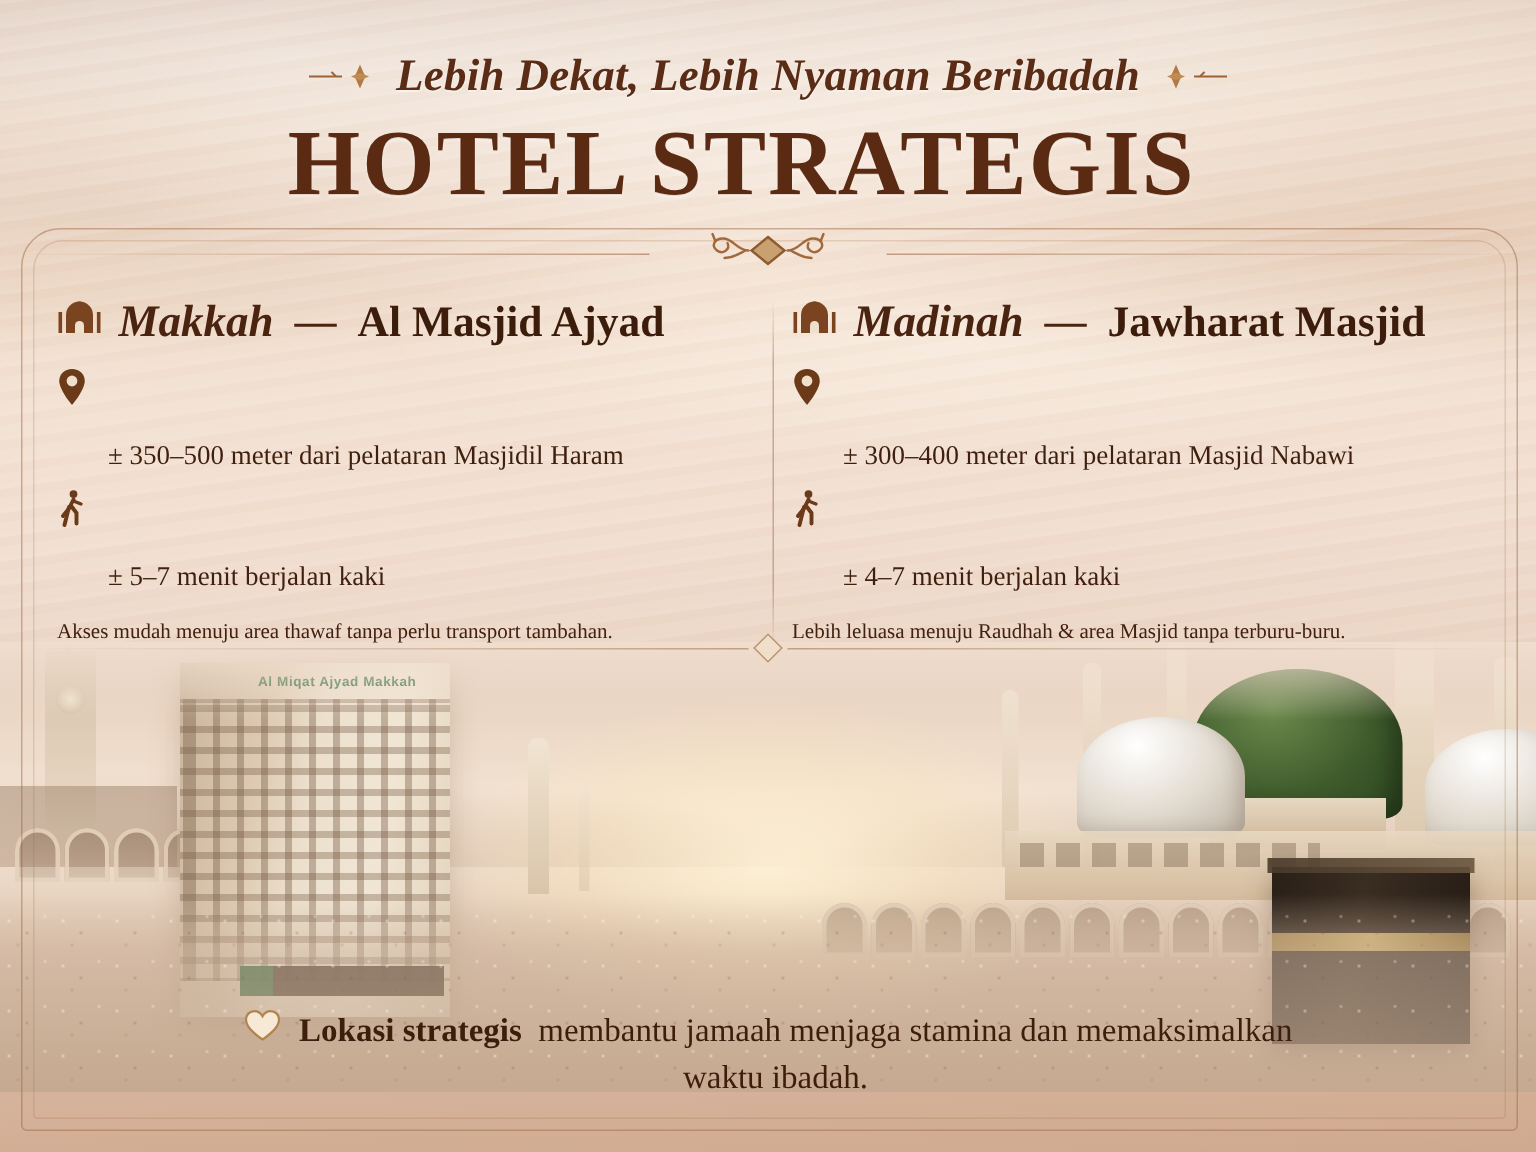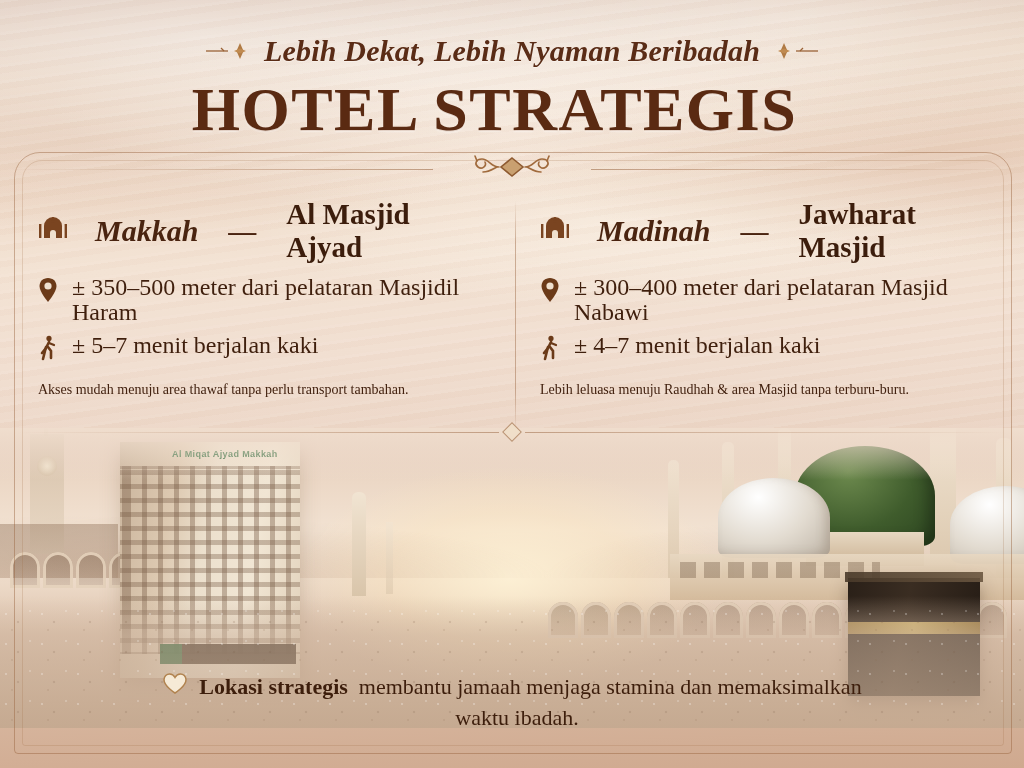--- a/index.html
+++ b/index.html
@@ -51,32 +51,32 @@
   .divider{position:absolute;left:0;top:152px;width:1024px;height:34px;
     display:flex;align-items:center;justify-content:center;}
   .divider .rule{flex:1;height:1px;background:linear-gradient(90deg,rgba(150,97,60,0),rgba(150,97,60,.55));}
   .divider .rule.r{background:linear-gradient(90deg,rgba(150,97,60,.55),rgba(150,97,60,0));}
   .divider .orn{margin:0 4px;}
 
   
   .cols{position:absolute;left:0;top:198px;width:1024px;height:240px;}
   .col{position:absolute;top:0;width:445px;}
   .col.left{left:38px;}
-  .col.right{left:540px;}
+  .col.right{left:528px;}
   .vdiv{position:absolute;left:515px;top:200px;width:1px;height:232px;
     background:linear-gradient(180deg,rgba(150,97,60,0),rgba(150,97,60,.45) 18%,rgba(150,97,60,.45) 82%,rgba(150,97,60,0));}
 
-  .city-head{display:flex;align-items:center;gap:27px;margin-bottom:11px;}
+  .city-head{display:flex;align-items:center;gap:11px;margin-bottom:11px;}
   .city-name{font-style:italic;font-weight:700;font-size:30px;color:#4a2410;}
   .hotel-name{font-weight:700;font-size:29px;color:#3c1d0c;}
   .dash{font-weight:700;font-size:28px;color:#4a2410;margin:0 3px;}
 
   .fact{display:flex;align-items:flex-start;gap:12px;margin-bottom:8px;}
   .fact .ico{flex:0 0 22px;margin-top:2px;}
-  .fact .ft{font-size:24px;line-height:25px;color:#3f1f0d;}
+  .fact .ft{font-size:18px;line-height:25px;color:#3f1f0d;margin-top:48px;}
   .note{font-size:14px;line-height:26px;color:#42210f;margin-top:12px;}
 
   
   .photo{position:absolute;left:0;top:428px;width:1024px;height:300px;overflow:hidden;}
   .photo .base{position:absolute;inset:0;
     background:linear-gradient(180deg,#e3caba 0%,#ecd8c6 18%,#f2e2d2 34%,#ecd9c7 52%,#ddc3ad 70%,#d3b79f 86%,#c9a98e 100%);}
   .sunglow{position:absolute;left:300px;top:40px;width:420px;height:220px;
     background:radial-gradient(ellipse at center,rgba(255,243,214,.85),rgba(255,233,190,.35) 42%,rgba(255,233,190,0) 72%);}
   .hills{position:absolute;left:0;top:60px;width:1024px;height:90px;opacity:.5;
     background:

